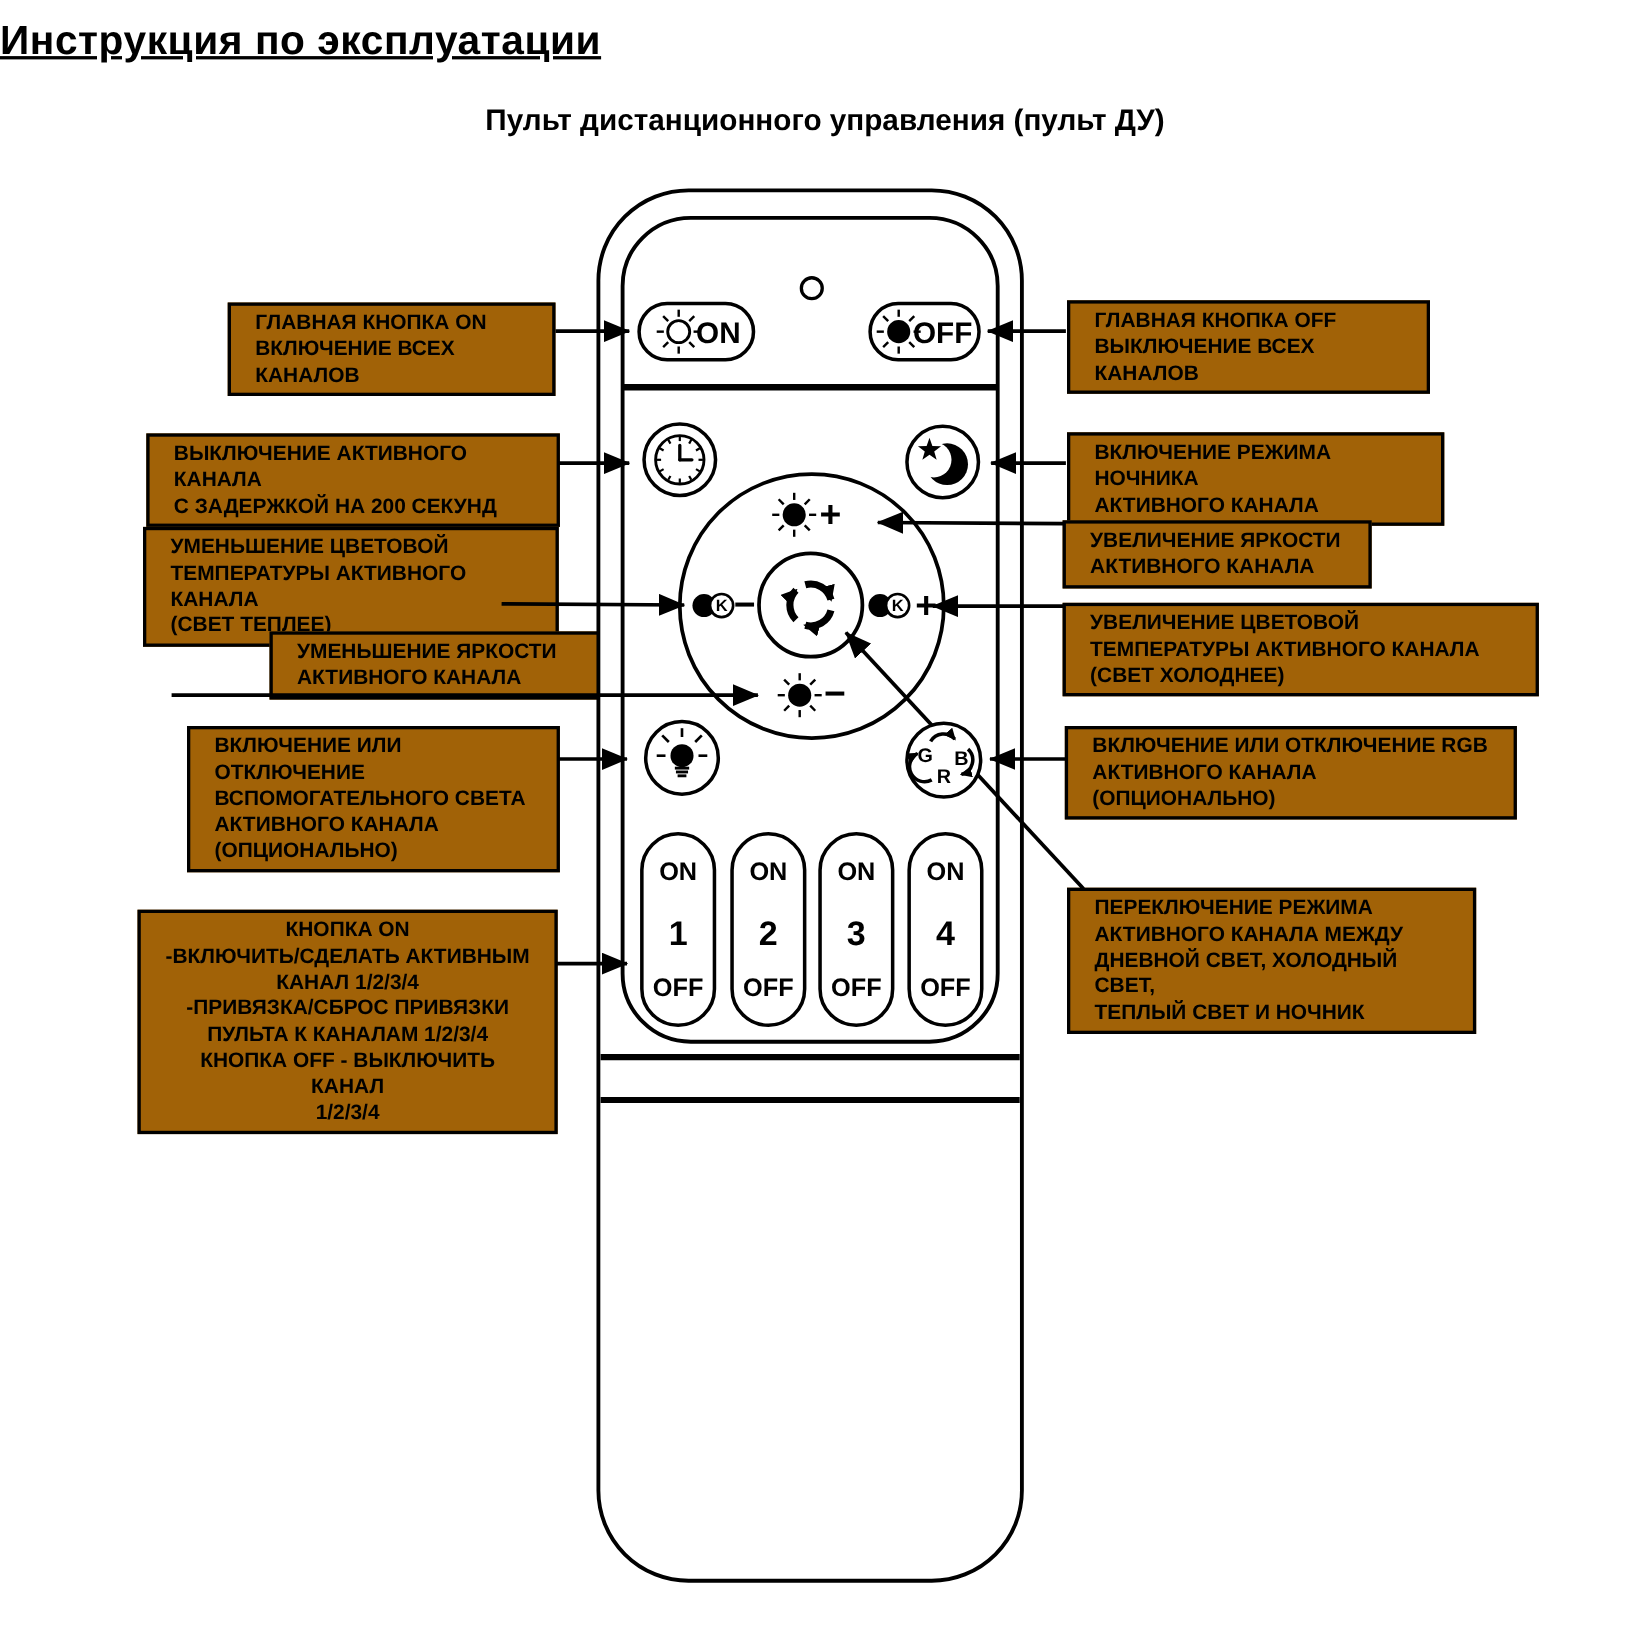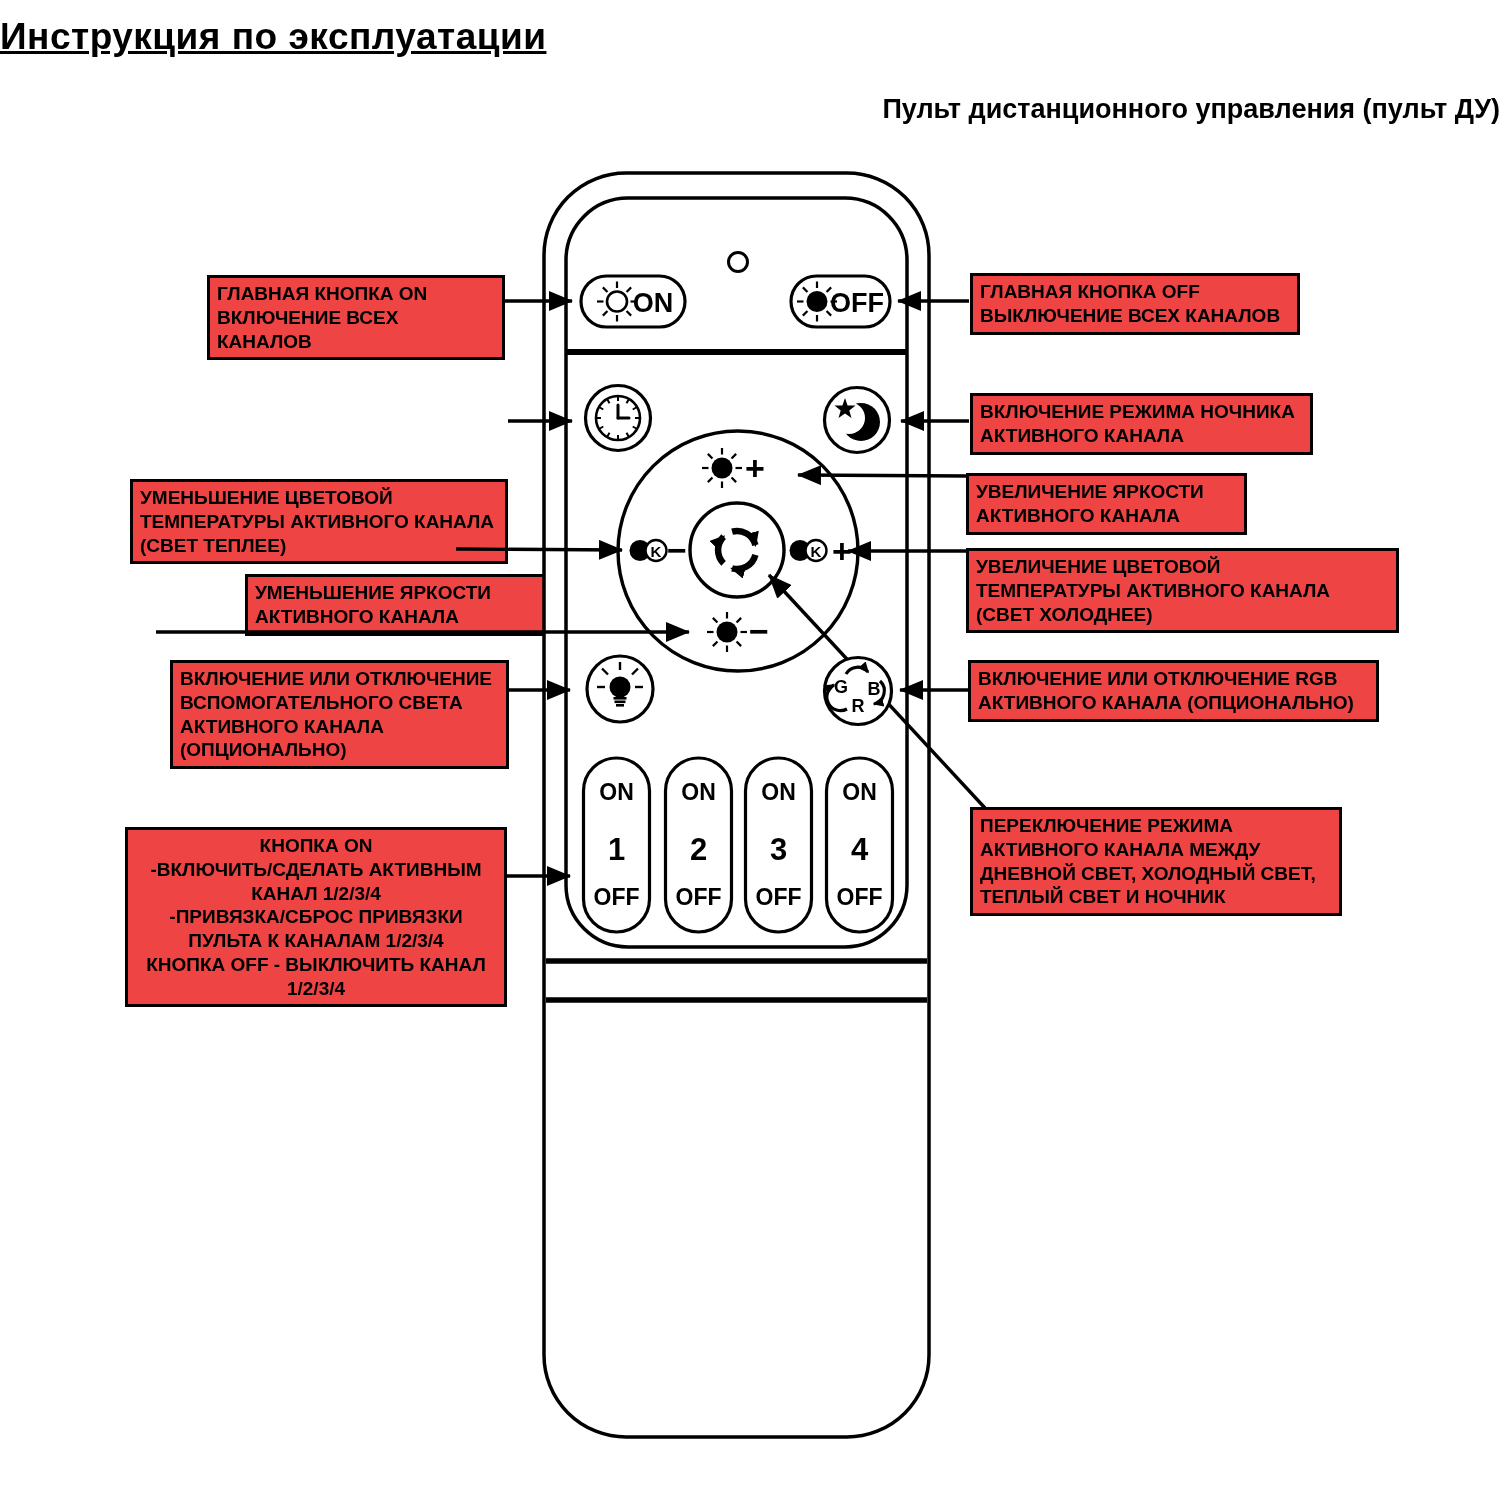--- a/index.html
+++ b/index.html
@@ -1,23 +1,23 @@
 <!DOCTYPE html>
 <html><head>
 <meta charset="utf-8">
 <style>
   html,body{margin:0;padding:0;background:#ffffff;}
   .canvas{position:relative;width:1500px;height:1500px;background:#ffffff;overflow:hidden;
           font-family:"Liberation Sans",sans-serif;color:#000;}
   .title{position:absolute;top:16px;left:0;width:100%;
          font-size:37px;font-weight:bold;letter-spacing:0.5px;text-decoration:underline;}
-  .subtitle{position:absolute;top:94px;left:0;width:100%;text-align:right;
+  .subtitle{position:absolute;top:94px;left:0;width:100%;text-align:center;
             font-size:27px;font-weight:bold;}
-  .callout{position:absolute;box-sizing:border-box;border:3px solid #000;background:#ef4444;
-           padding:4px 7px;font-size:19px;line-height:1.25;font-weight:bold;
+  .callout{position:absolute;box-sizing:border-box;border:3px solid #000;background:#a16207;
+           padding:4px 22px;font-size:19px;line-height:1.25;font-weight:bold;
            white-space:pre-line;z-index:2;}
   .cl1{left:207px;top:275px;width:298px;}
   .cl2{left:133px;top:394px;width:376px;}
   .cl3{left:130px;top:479px;width:378px;}
   .cl4{left:245px;top:574px;width:314px;}
   .cl5{left:170px;top:660px;width:339px;}
   .cl6{left:125px;top:827px;width:382px;text-align:center;}
   .cr1{left:970px;top:273px;width:330px;}
   .cr2{left:970px;top:393px;width:343px;}
   .cr3{left:966px;top:473px;width:281px;}
@@ -33,20 +33,22 @@
 </head>
 <body>
 
 <div class="canvas">
 
   <div class="title">Инструкция по эксплуатации</div>
   <div class="subtitle">Пульт дистанционного управления (пульт ДУ)</div>
 
   <div class="callout cl1">ГЛАВНАЯ КНОПКА ON
 ВКЛЮЧЕНИЕ ВСЕХ КАНАЛОВ</div>
+  <div class="callout cl2">ВЫКЛЮЧЕНИЕ АКТИВНОГО КАНАЛА
+С ЗАДЕРЖКОЙ НА 200 СЕКУНД</div>
   <div class="callout cl3">УМЕНЬШЕНИЕ ЦВЕТОВОЙ
 ТЕМПЕРАТУРЫ АКТИВНОГО КАНАЛА
 (СВЕТ ТЕПЛЕЕ)</div>
   <div class="callout cl4">УМЕНЬШЕНИЕ ЯРКОСТИ
 АКТИВНОГО КАНАЛА</div>
   <div class="callout cl5">ВКЛЮЧЕНИЕ ИЛИ ОТКЛЮЧЕНИЕ
 ВСПОМОГАТЕЛЬНОГО СВЕТА
 АКТИВНОГО КАНАЛА
 (ОПЦИОНАЛЬНО)</div>
   <div class="callout cl6">КНОПКА ON

